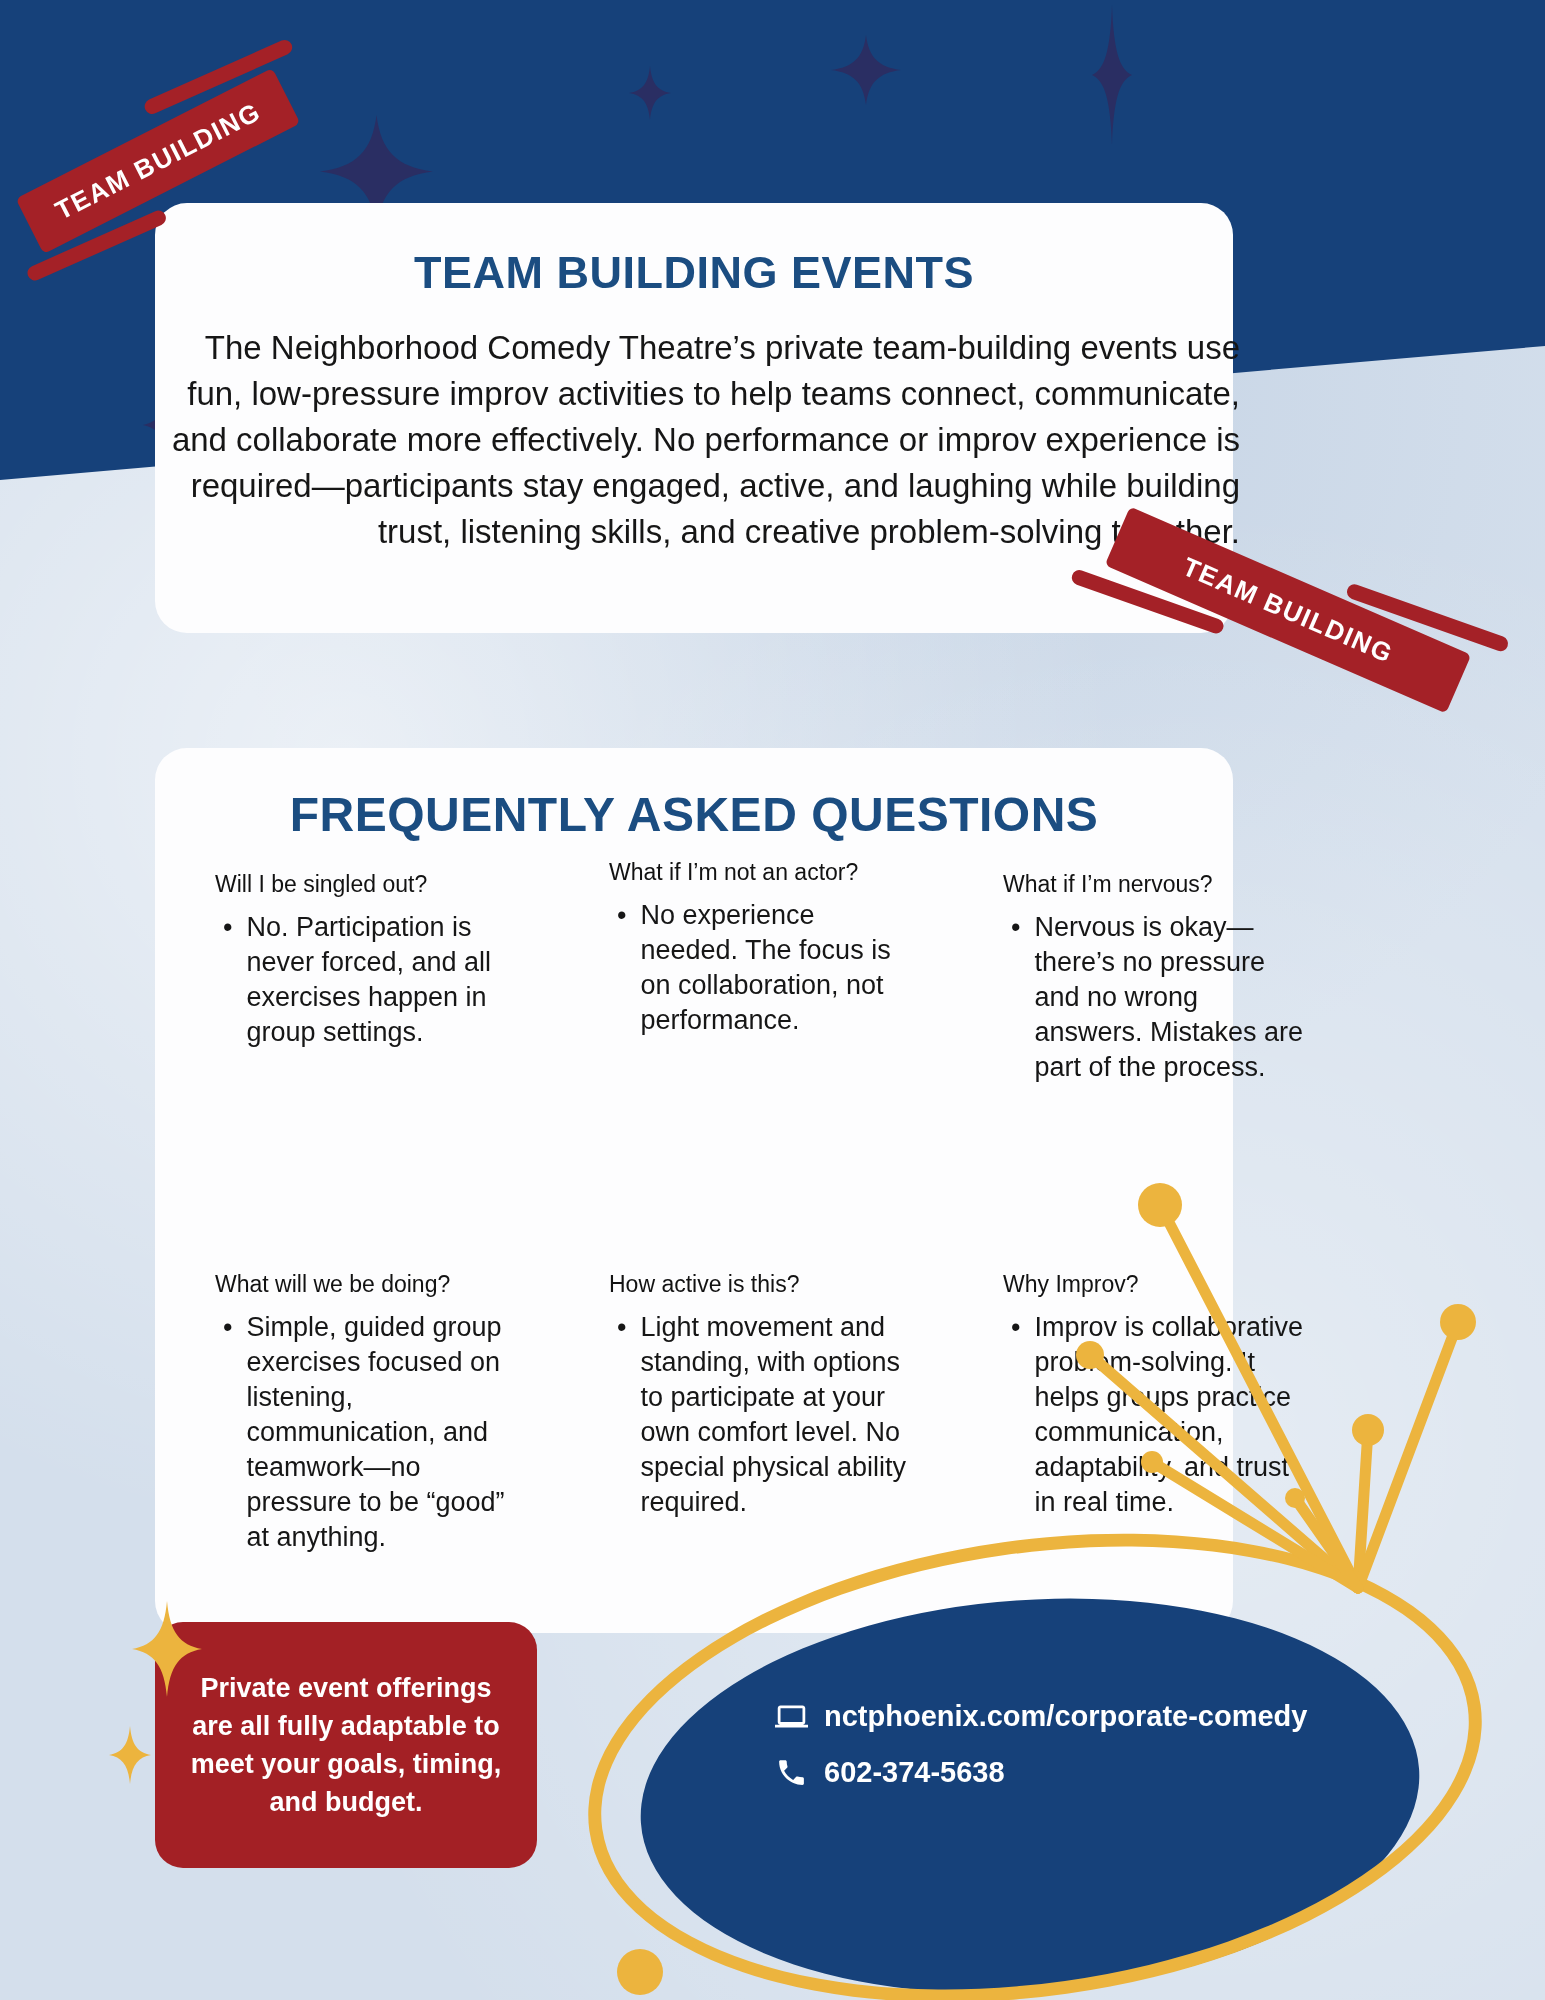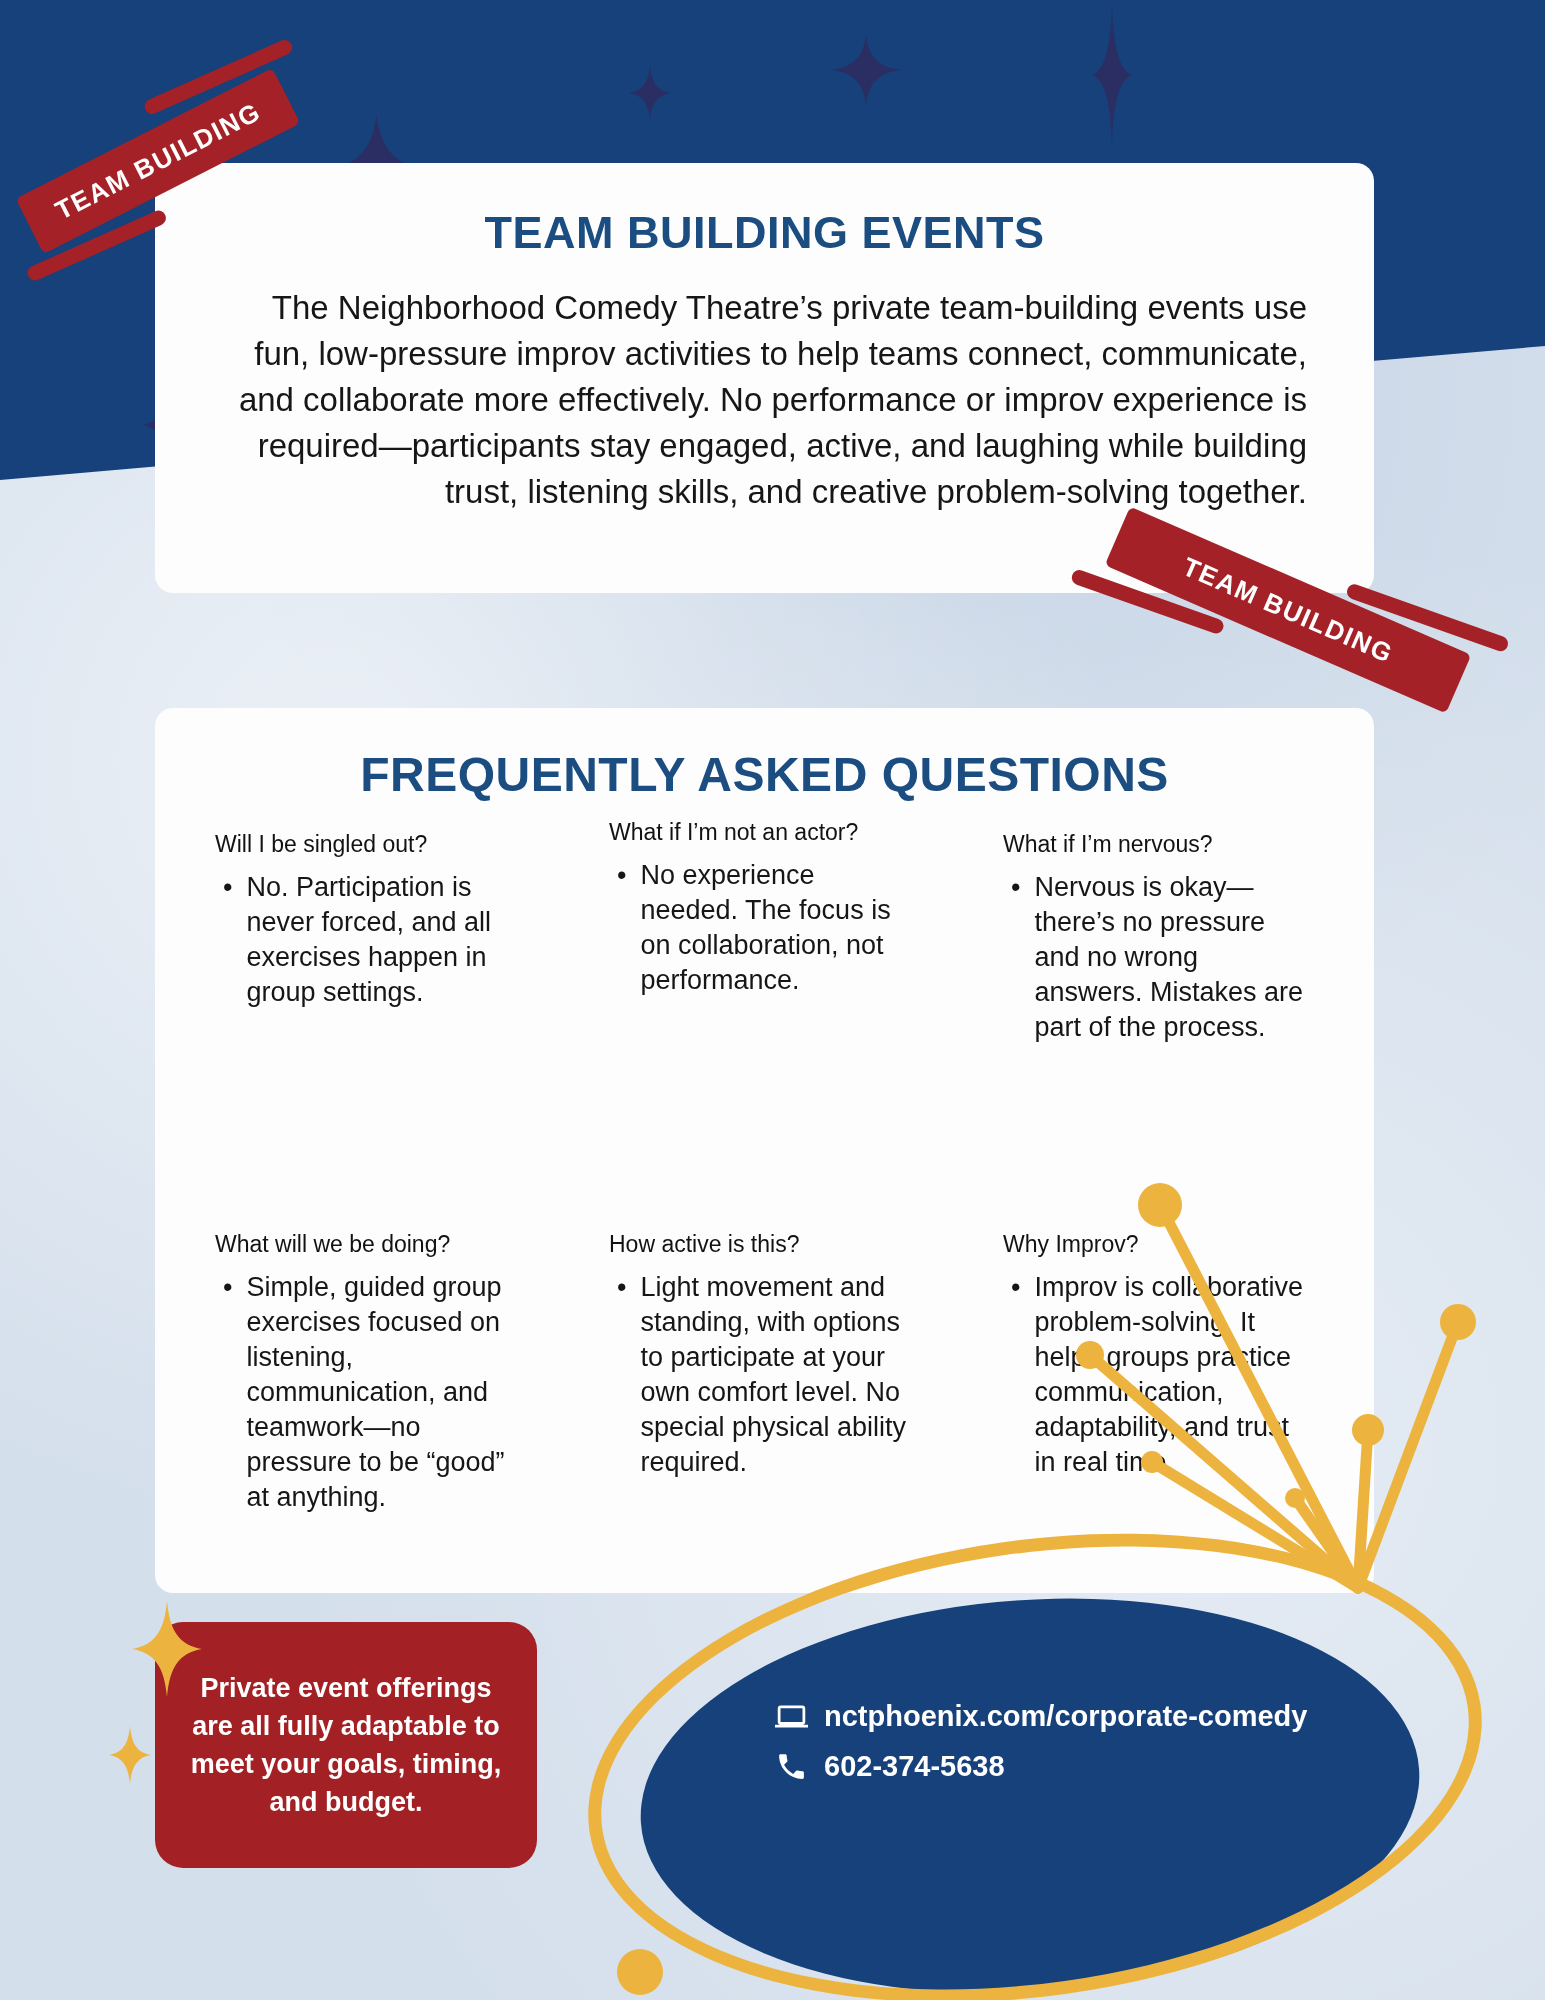--- a/index.html
+++ b/index.html
@@ -10,21 +10,21 @@
           radial-gradient(circle at 78% 72%, rgba(255,255,255,.40), rgba(255,255,255,0) 50%),
           radial-gradient(circle at 60% 20%, rgba(170,190,215,.35), rgba(170,190,215,0) 40%),
           #d4dfec;}
   
   .header-band{position:absolute; inset:0; background:#16417a;
         clip-path:polygon(0 0, 100% 0, 100% 17.3%, 0 24%); z-index:1;}
   
   .sparkle{position:absolute; z-index:3;}
   .sparkle svg{display:block; width:100%; height:100%;}
   
-  .card{position:absolute; left:155px; width:1219px; background:#fdfdfe; border-radius:18px; z-index:4;}
+  .card{position:absolute; left:155px; width:1078px; background:#fdfdfe; border-radius:32px; z-index:4;margin-top:40px;}
   .intro-card{top:163px; height:430px;}
   .intro-title{margin:44px 40px 0; text-align:center; color:#1b4d81;
         font-size:45px; font-weight:bold; letter-spacing:.5px; line-height:52px;}
   .intro-body{margin:26px auto 0; width:1085px; text-align:right; color:#161616;
         font-size:33px; line-height:46px; font-weight:400;}
   .faq-card{top:708px; height:885px;}
   .faq-title{margin:40px 40px 0; text-align:center; color:#1b4d81;
         font-size:48px; font-weight:bold; letter-spacing:.5px; line-height:54px;}
   .faq-col{position:absolute; width:330px;}
   .faq-col h3{margin:0 0 8px 0; font-size:23px; line-height:36px; color:#121212; font-weight:normal;}
@@ -52,21 +52,21 @@
         font-size:27px; line-height:38px; font-weight:bold;}
   
   .contact-oval{position:absolute; left:640px; top:1600px; width:780px; height:392px;
         background:#16417a; border-radius:50%; transform:rotate(-4deg); z-index:5;}
   .ring{position:absolute; left:585px; top:1540px; width:900px; height:456px;
         border:13px solid #ecb43e; border-radius:50%; transform:rotate(-8deg);
         z-index:6; box-sizing:border-box;}
   .ring-dot{position:absolute; left:617px; top:1949px; width:46px; height:46px;
         border-radius:50%; background:#ecb43e; z-index:7;}
   .contact-rows{position:absolute; left:775px; top:1700px; z-index:8; display:flex;
-        flex-direction:column; gap:17px;}
+        flex-direction:column; gap:23px;}
   .contact-row{display:flex; align-items:center; gap:16px; color:#ffffff;
         font-size:29px; font-weight:bold;}
   .contact-row svg{display:block; width:33px; height:33px; flex:0 0 auto;}
   
   .starburst{position:absolute; left:1020px; top:1140px; z-index:7;}
 </style>
 </head>
 <body>
 
 <div class="page">

